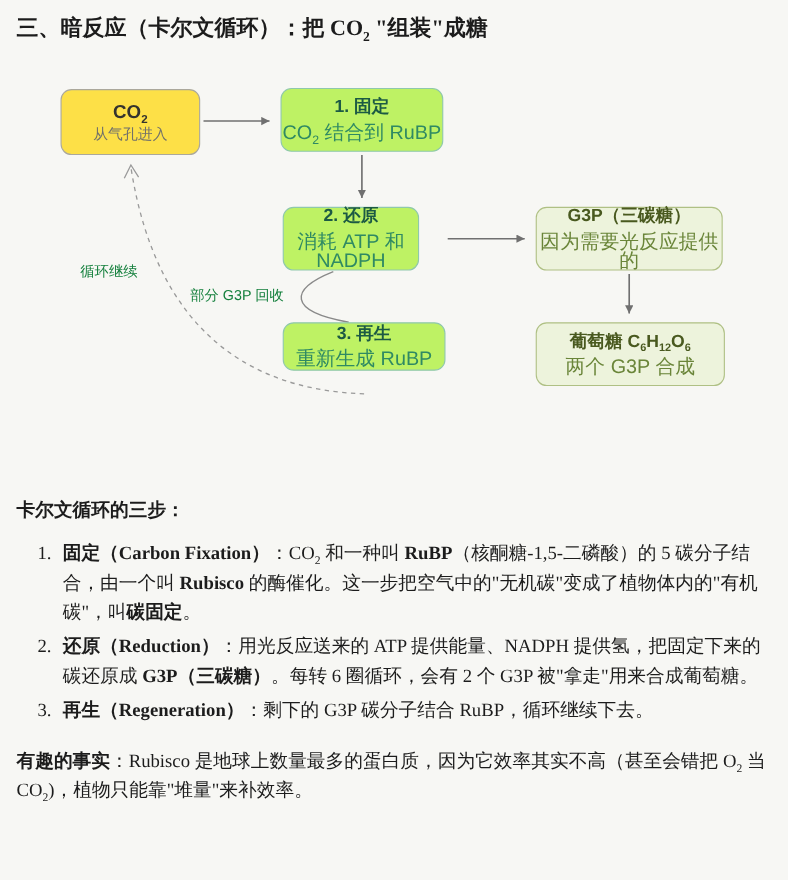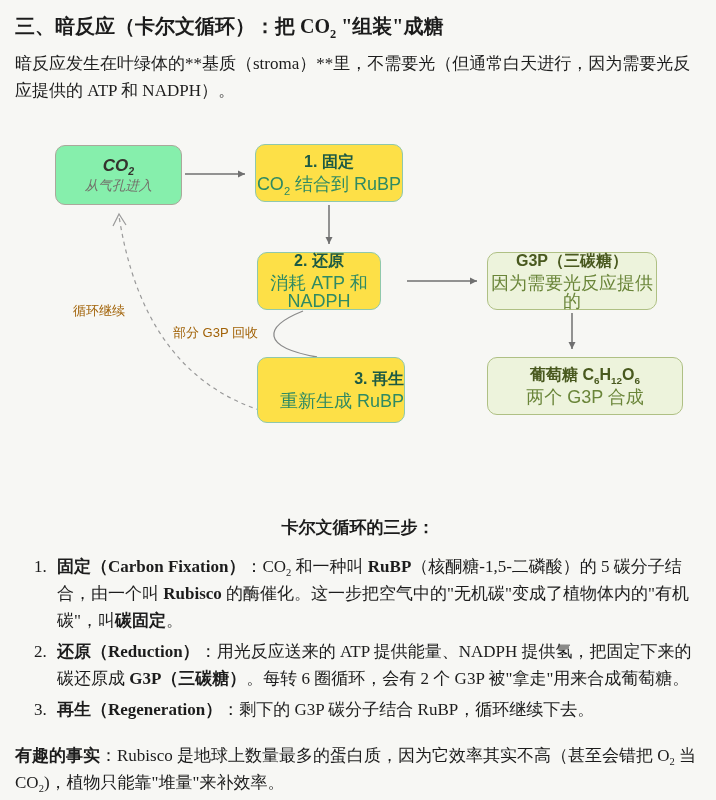--- a/index.html
+++ b/index.html
@@ -42,45 +42,44 @@
     border: 1.5px solid;
     display: flex;
     flex-direction: column;
     align-items: center;
     justify-content: center;
     gap: 5px;
     text-align: center;
   }
   .dbox .box-title { font-weight: 700; font-size: 16px; line-height: 1; }
   .dbox .box-sub   { font-size: 18px; line-height: 1; }
-  .box-co2     { left: 40px;  top: 15px;  width: 127px; height: 60px; background: #86efac; border-color: #aba89b; font-style: italic; }
+  .box-co2     { left: 40px;  top: 15px;  width: 127px; height: 60px; background: #fde047; border-color: #aba89b; }
   .box-co2 .box-title { color: #34332e; font-size: 17px; }
   .box-co2 .box-sub   { color: #72716a; font-size: 13.5px; }
-  .box-step    { background: #fde047; border-color: #8fc8ac; }
+  .box-step    { background: #bef264; border-color: #8fc8ac; }
   .box-step .box-title { color: #1c5a44; }
   .box-step .box-sub   { color: #2f8a63; }
   .box-fixation     { left: 240px; top: 14px;  width: 148px; height: 58px; }
   .box-reduction    { left: 242px; top: 122px; width: 124px; height: 58px; }
-  .box-regeneration { left: 242px; top: 227px; width: 148px; height: 66px; align-items: flex-end; }
+  .box-regeneration { left: 242px; top: 227px; width: 148px; height: 44px; }
   .box-product { background: #edf3dc; border-color: #afc084; }
   .box-product .box-title { color: #49591f; }
   .box-product .box-sub   { color: #6a8539; }
   .box-g3p     { left: 472px; top: 122px; width: 170px; height: 58px; }
-  .box-glucose { left: 472px; top: 227px; width: 196px; height: 58px; align-items: center; }
-  .diagram-label { position: absolute; font-size: 13px; color: #a16207; }
+  .box-glucose { left: 472px; top: 227px; width: 172px; height: 58px; align-items: center; }
+  .diagram-label { position: absolute; font-size: 13px; color: #15803d; }
   .label-cycle   { left: 58px;  top: 172px; }
   .label-recycle { left: 158px; top: 194px; }
 
   
   .steps-heading {
     font-size: 17px;
     font-weight: 700;
     line-height: 27px;
     margin: 54px 0 12px 0;
-    text-align: center;
   }
   .steps-list { margin: 0; padding: 0; list-style: none; }
   .step {
     display: grid;
     grid-template-columns: 23px 1fr;
     margin: 0 0 4px 19px;
     font-size: 17px;
     line-height: 27px;
   }
   .step-number { }
@@ -92,21 +91,20 @@
     margin: 19px 0 0 0;
   }
 </style>
 </head>
 <body>
 
 <div class="page">
 
   <h1 class="page-title"><span>三、暗反应（卡尔文循环）：把 CO</span><sub>2</sub><span> "组装"成糖</span></h1>
 
-  <p class="intro"><span>暗反应发生在叶绿体的**基质（stroma）**里，不需要光（但通常白天进行，因为需要光反应提供的 ATP 和 NADPH）。</span></p>
 
   <div class="diagram">
 
     <svg class="connectors" viewBox="0 0 716 330" xmlns="http://www.w3.org/2000/svg">
       <defs>
         <marker id="ah" markerWidth="7" markerHeight="7" refX="5" refY="2.5" orient="auto">
           <path d="M0,0 L5,2.5 L0,5 Z" fill="#707070"></path>
         </marker>
       </defs>
       <line x1="170" y1="44" x2="230" y2="44" stroke="#707070" stroke-width="1.5" marker-end="url(#ah)"></line>

